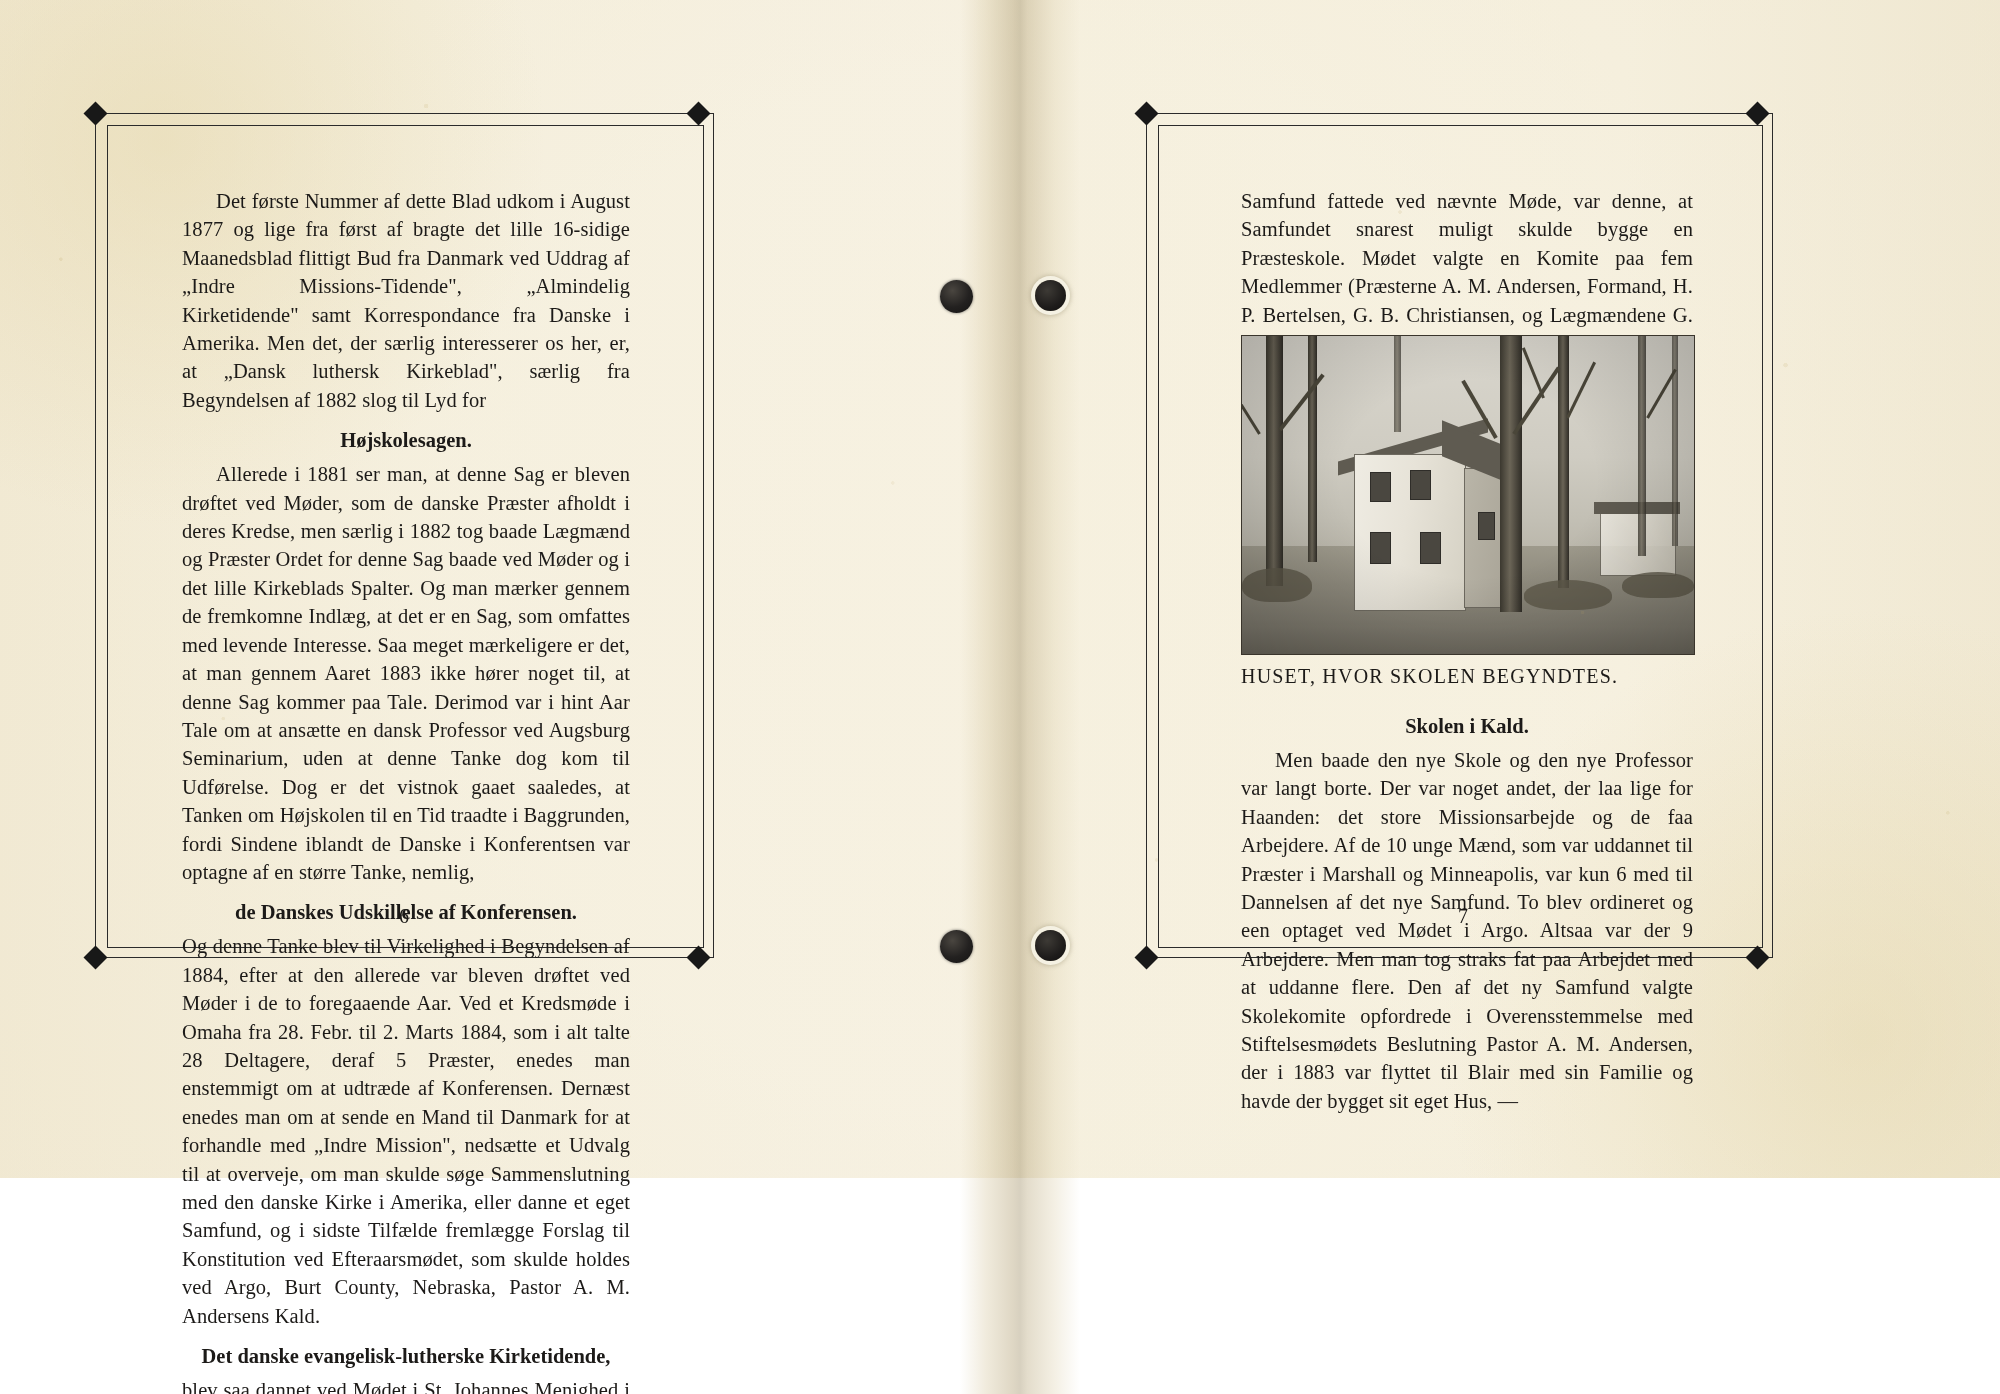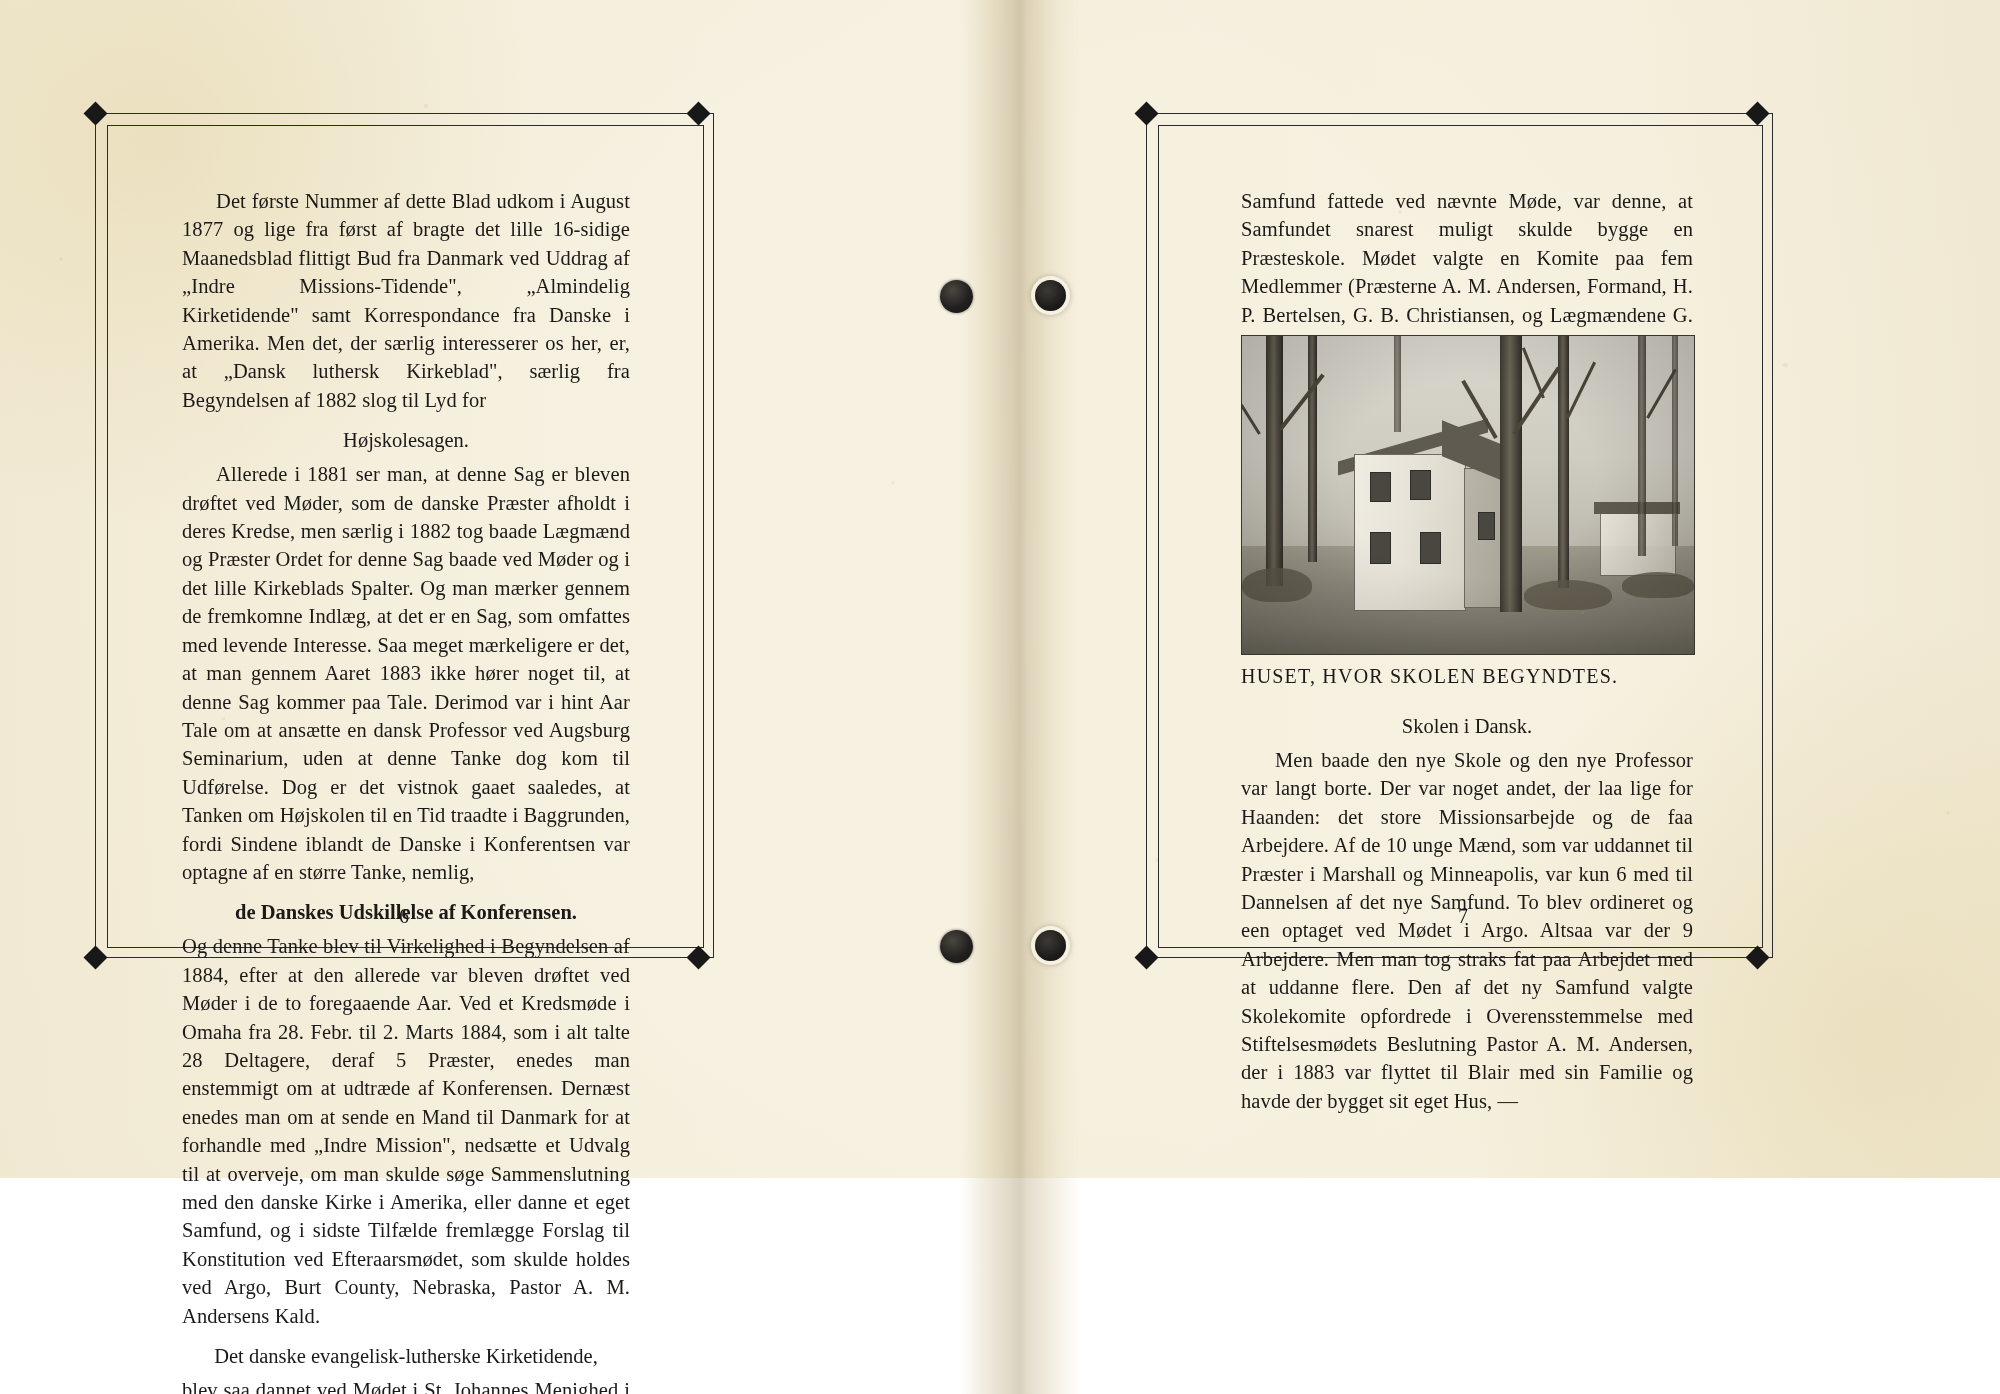--- a/index.html
+++ b/index.html
@@ -113,21 +113,21 @@
     line-height: 28.4px;
     letter-spacing: 0.1px;
   }
   .col p.indent {
     text-indent: 34px;
   }
   .subhead {
     margin: 13px 0 7px 0;
     text-align: center;
     font-size: 20.5px;
-    font-weight: normal;
+    font-weight: bold;
     line-height: 26px;
   }
   .subhead.plain {
     font-weight: bold;
   }
   .folio {
     position: absolute;
     font-size: 20px;
     text-align: center;
     width: 60px;
@@ -294,21 +294,21 @@
       <div class="shrub" style="left:0px; top:232px; width:70px; height:34px;"></div>
       <div class="shrub" style="left:282px; top:244px; width:88px; height:30px;"></div>
       <div class="shrub" style="left:380px; top:236px; width:72px; height:26px;"></div>
 
       <div class="photo-vignette"></div>
     </div>
 
     <div class="plate-caption" style="left:108px; top:565px; width:452px;">HUSET, HVOR SKOLEN BEGYNDTES.</div>
 
     <div class="col" style="left:108px; top:600px; width:452px;">
-      <div class="subhead">Skolen i Dansk.</div>
+      <div class="subhead">Skolen i Kald.</div>
       <p class="indent">Men baade den nye Skole og den nye Professor var langt borte.  Der var noget andet, der laa lige for Haanden: det store Missionsarbejde og de faa Arbejdere.  Af de 10 unge Mænd, som var uddannet til Præster i Marshall og Minneapolis, var kun 6 med til Dannelsen af det nye Samfund.  To blev ordineret og een optaget ved Mødet i Argo.  Altsaa var der 9 Arbejdere.  Men man tog straks fat paa Arbejdet med at uddanne flere.  Den af det ny Samfund valgte Skolekomite opfordrede i Overensstemmelse med Stiftelsesmødets Beslutning Pastor A. M. Andersen, der i 1883 var flyttet til Blair med sin Familie og havde der bygget sit eget Hus, —</p>
     </div>
 
     <div class="folio" style="left:300px; top:805px;">7</div>
   </div>
 
   <div id="speckle"></div>
 </div>
 
 </body></html>

